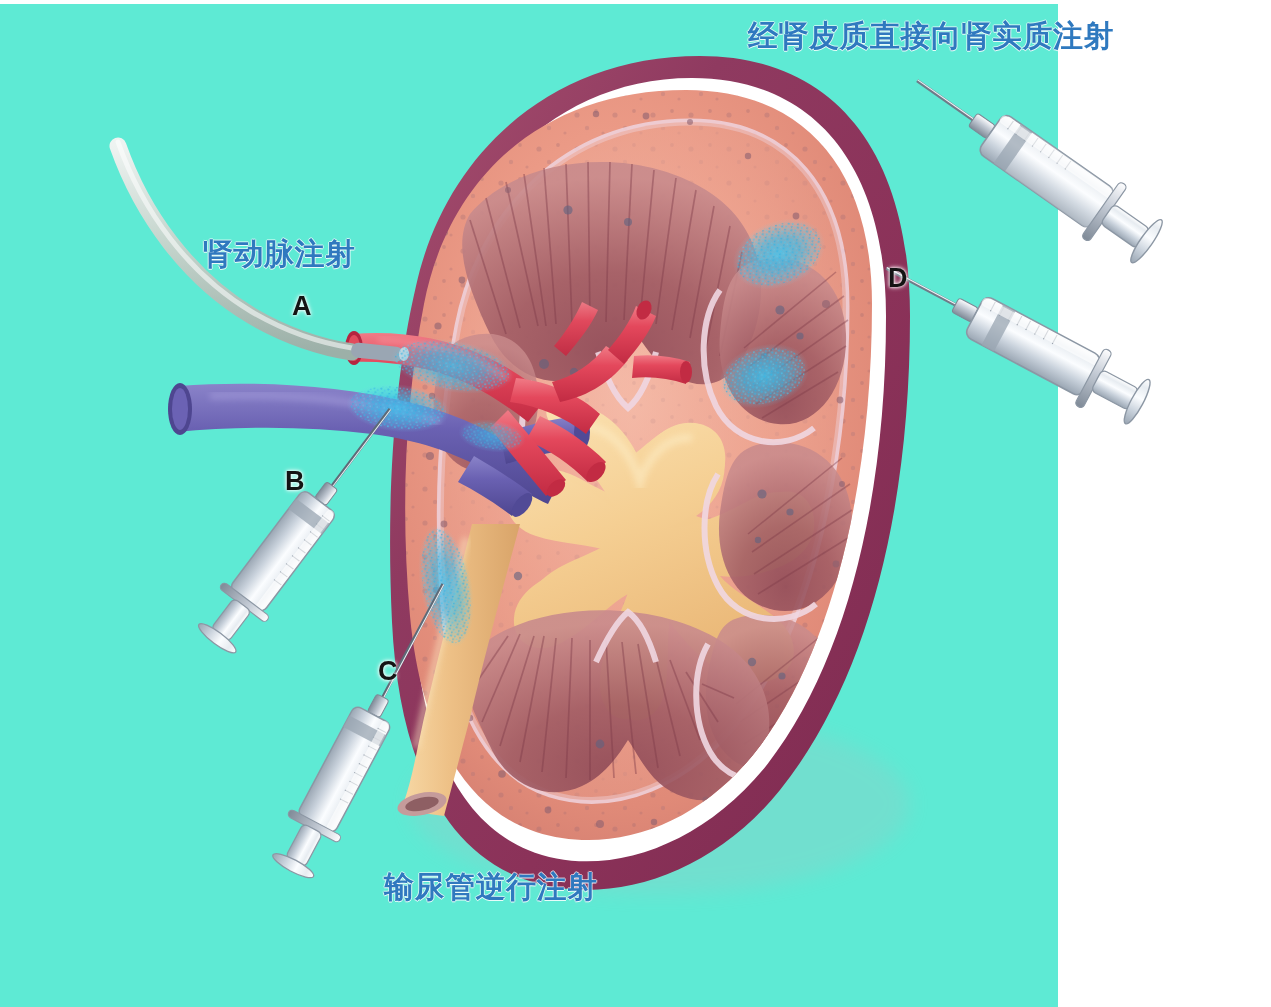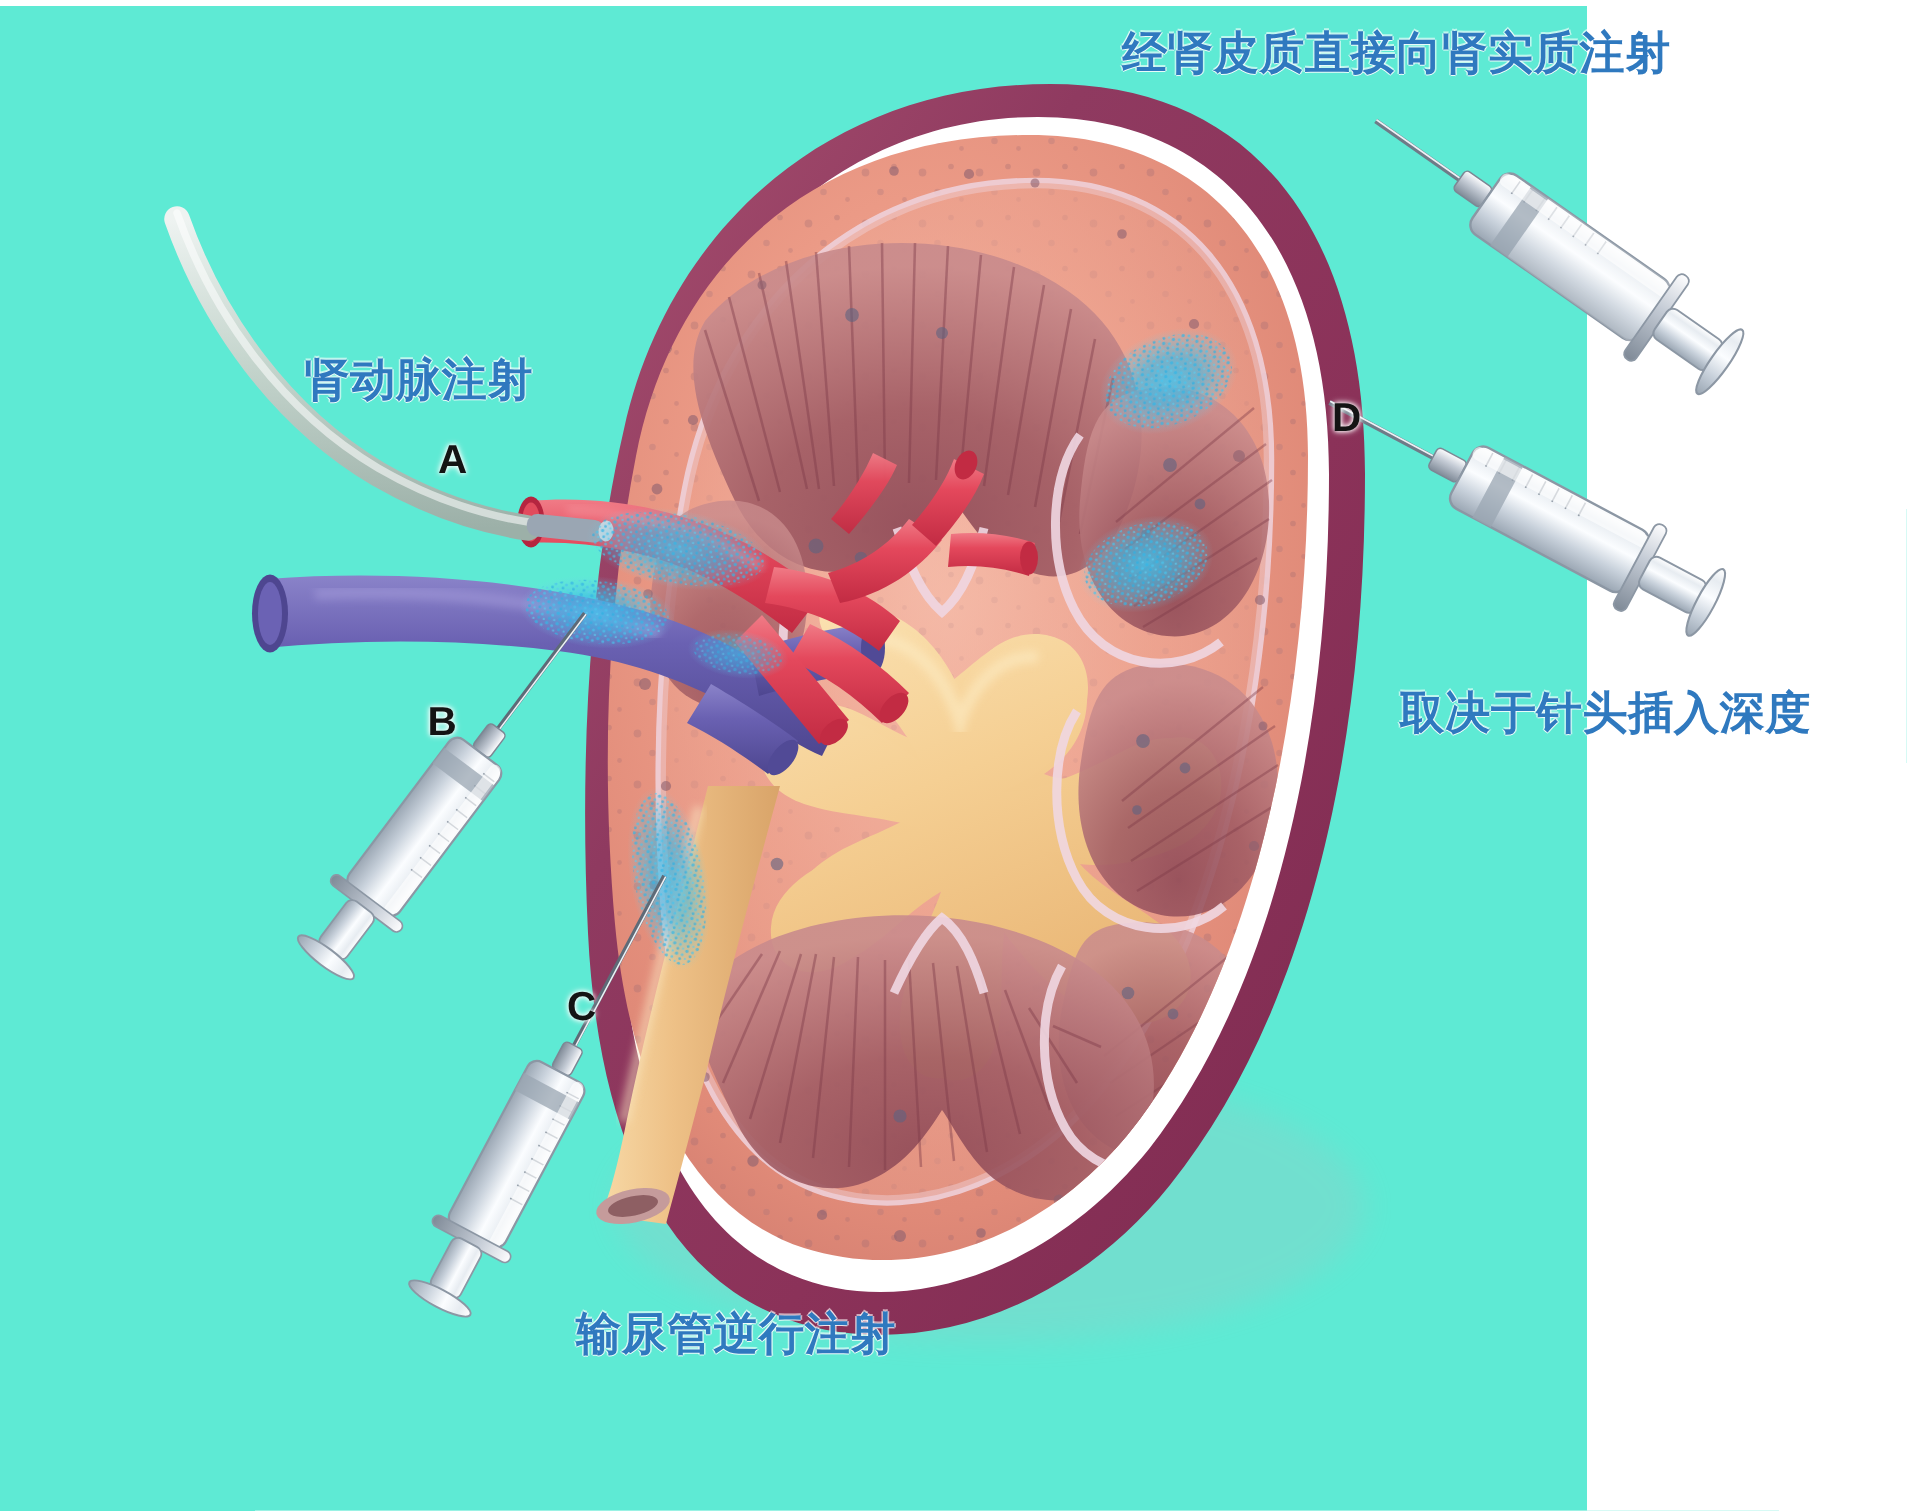--- a/index.html
+++ b/index.html
@@ -29,21 +29,21 @@
     font-weight:bold;
     font-size:27px;
     font-family:"Liberation Sans","DejaVu Sans",sans-serif;
     text-shadow:0 0 3px #fff,0 0 5px #fff;
   }
 
   #lbl-d{left:748px;top:14px;}
   #lbl-a{left:203px;top:232px;text-align:right;}
   #lbl-cm{left:933px;top:383px;}
   #lbl-b{left:8px;top:473px;}
-  #lbl-c{left:384px;top:868px;}
+  #lbl-c{left:384px;top:868px;font-family:Liberation Mono, monospace;}
 
   #mk-a{left:292px;top:287px;}
   #mk-b{left:285px;top:462px;}
   #mk-c{left:378px;top:652px;}
   #mk-d{left:888px;top:259px;}
 </style>
 </head>
 <body>
 
 <div id="stage">
@@ -627,21 +627,20 @@
       <ellipse cx="319" cy="0" rx="6" ry="23" fill="url(#gGlass)" stroke="#8c97a4" stroke-width="1.3"></ellipse>
     </g>
 
   </svg>
 
   <div class="label" id="lbl-d">经肾皮质直接向肾实质注射</div>
 
   <div class="label" id="lbl-a">肾动脉注射</div>
 
   <div class="label" id="lbl-cm">
-    <div>取决于针头插入深度</div>
   </div>
 
 
   <div class="label" id="lbl-c">输尿管逆行注射</div>
 
   <div class="marker" id="mk-a">A</div>
   <div class="marker" id="mk-b">B</div>
   <div class="marker" id="mk-c">C</div>
   <div class="marker" id="mk-d">D</div>
 

